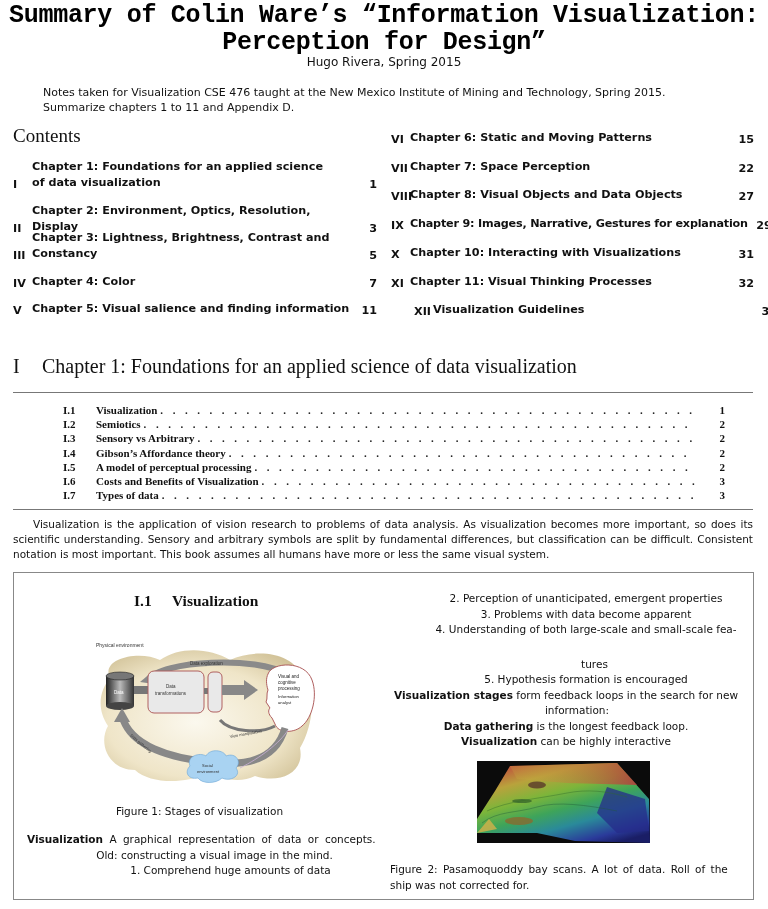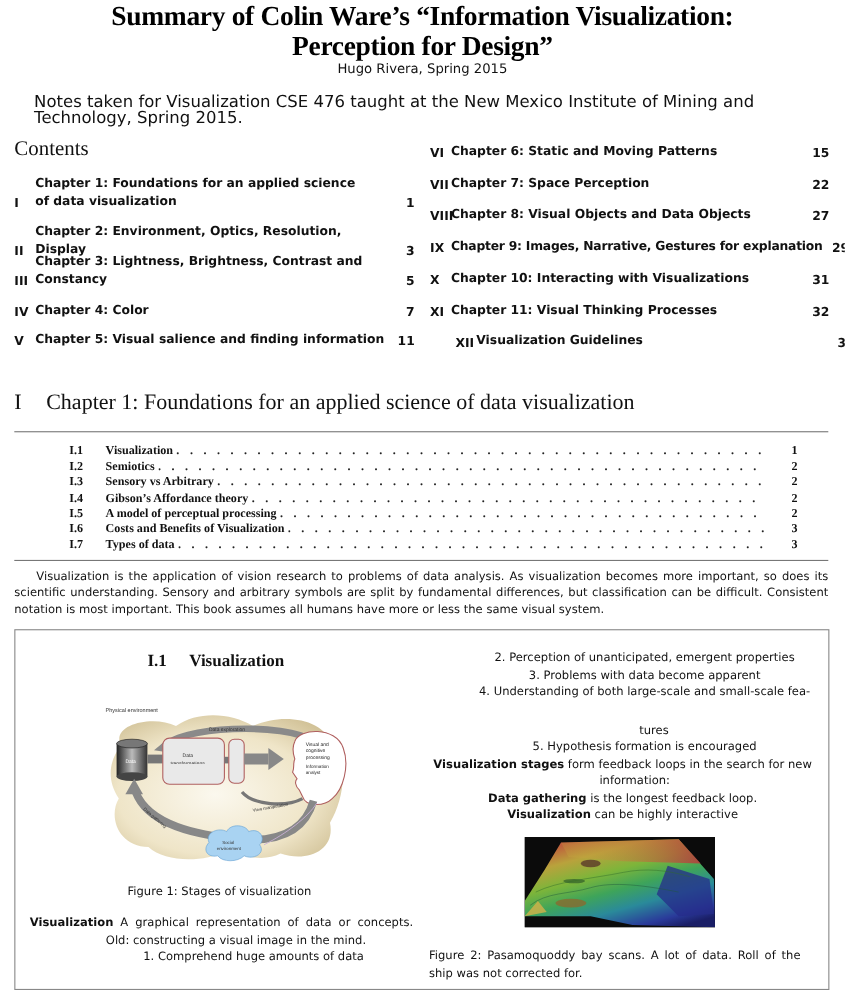--- a/index.html
+++ b/index.html
@@ -1,24 +1,24 @@
 <!DOCTYPE html>
 <html><head>
 <meta charset="utf-8">
 <style>
   * { box-sizing: border-box; margin: 0; padding: 0; }
   html, body { width: 768px; height: 909px; background: #ffffff; overflow: hidden; }
   body { position: relative; color: #111; font-family: "Liberation Sans", sans-serif; }
 
   .title { position: absolute; left: 0; top: 2px; width: 768px; text-align: center;
-    font-family: Liberation Serif, serif; font-size: 25px; line-height: 27px; font-weight: bold; letter-spacing: -0.3px; color: #000; }
+    font-family: Liberation Mono, monospace; font-size: 25px; line-height: 27px; font-weight: bold; letter-spacing: -0.3px; color: #000; }
   .author { position: absolute; left: 0; top: 55px; width: 768px; text-align: center;
     font-family: "DejaVu Sans", sans-serif; font-size: 12px; color: #111; }
-  .notes { position: absolute; left: 31px; top: 85px; width: 720px;
-    font-family: "DejaVu Sans", sans-serif; font-size: 15px; line-height: 15px; color: #111; }
+  .notes { position: absolute; left: 43px; top: 85px; width: 720px;
+    font-family: "DejaVu Sans", sans-serif; font-size: 11px; line-height: 15px; color: #111; }
 
   .contents-head { position: absolute; left: 13px; top: 125px;
     font-family: "Liberation Serif", serif; font-size: 19px; color: #111; }
 
   .toc { position: absolute; font-family: "DejaVu Sans", sans-serif; font-size: 11.2px; font-weight: bold; color: #111; }
   .toc-row { position: absolute; display: flex; align-items: flex-end; }
   .toc-num { width: 19px; flex: none; }
   .toc-text { flex: 1; line-height: 16px; }
   .toc-page { flex: none; text-align: right; width: 24px; }
 
@@ -63,20 +63,21 @@
 </head>
 <body>
 
 <div class="title">
   <div>Summary of Colin Ware’s “Information Visualization:</div>
   <div>Perception for Design”</div>
 </div>
 <div class="author">Hugo Rivera, Spring 2015</div>
 <div class="notes">
   <div>Notes taken for Visualization CSE 476 taught at the New Mexico Institute of Mining and Technology, Spring 2015.</div>
+  <div>Summarize chapters 1 to 11 and Appendix D.</div>
 </div>
 
 <div class="contents-head">Contents</div>
 
 <div class="toc">
 
   <div class="toc-row" style="left:13px; top:159px; width:364px;">
     <span class="toc-num">I</span>
     <span class="toc-text" style="padding-right:14px;">Chapter 1: Foundations for an applied science of data visualization</span>
     <span class="toc-page">1</span>

